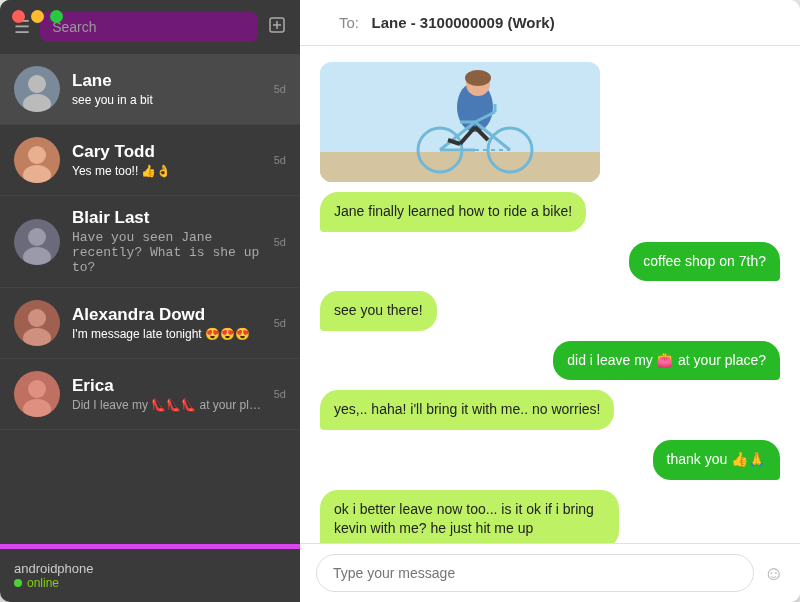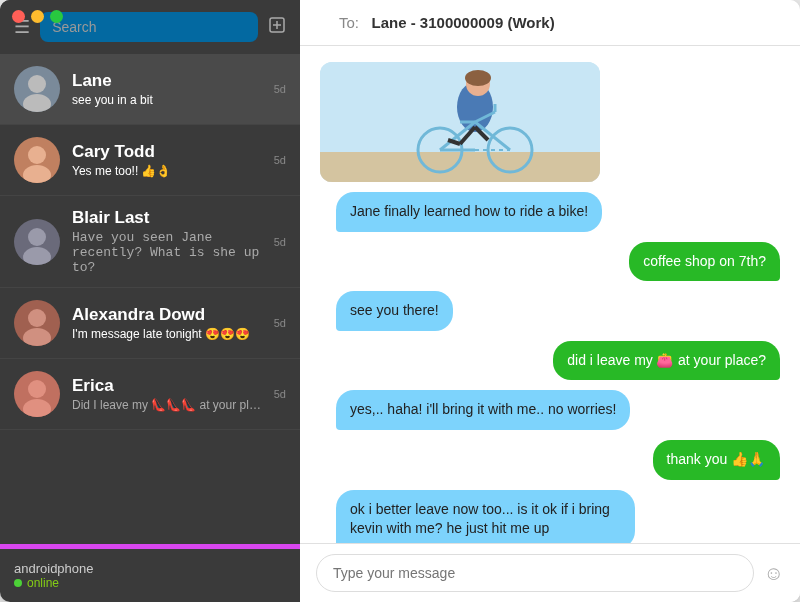--- a/index.html
+++ b/index.html
@@ -25,21 +25,21 @@
 
     .hamburger-icon {
       color: #aaa;
       font-size: 18px;
       cursor: pointer;
       flex-shrink: 0;
     }
 
     .search-box {
       flex: 1;
-      background: #0369a1;
+      background: #701a75;
       border: none;
       border-radius: 8px;
       padding: 7px 12px;
       color: #ccc;
       font-size: 14px;
       outline: none;
     }
 
     .search-box::placeholder { color: #999; }
 
@@ -186,24 +186,23 @@
 
     .message-bubble {
       max-width: 65%;
       padding: 10px 14px;
       border-radius: 18px;
       font-size: 14px;
       line-height: 1.4;
     }
 
     .message-bubble.incoming {
-      background: #7dd3fc;
+      background: #bef264;
       color: #222;
       border-bottom-left-radius: 4px;
-      margin-left: 16px;
     }
 
     .message-bubble.outgoing {
       background: #28b926;
       color: #fff;
       border-bottom-right-radius: 4px;
     }
 
     .bike-image {
       width: 280px;

